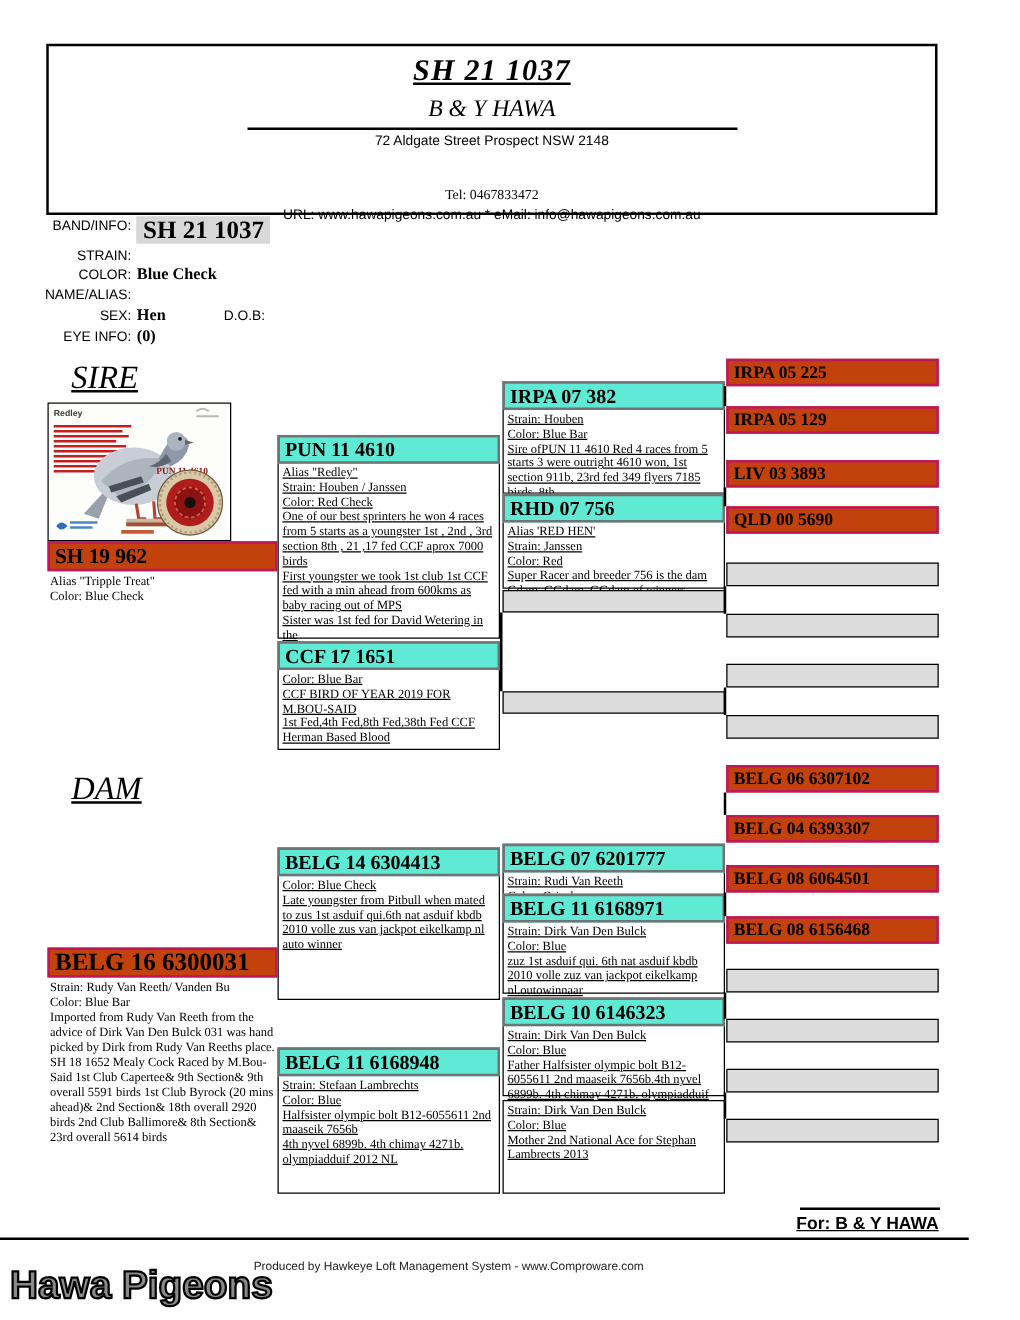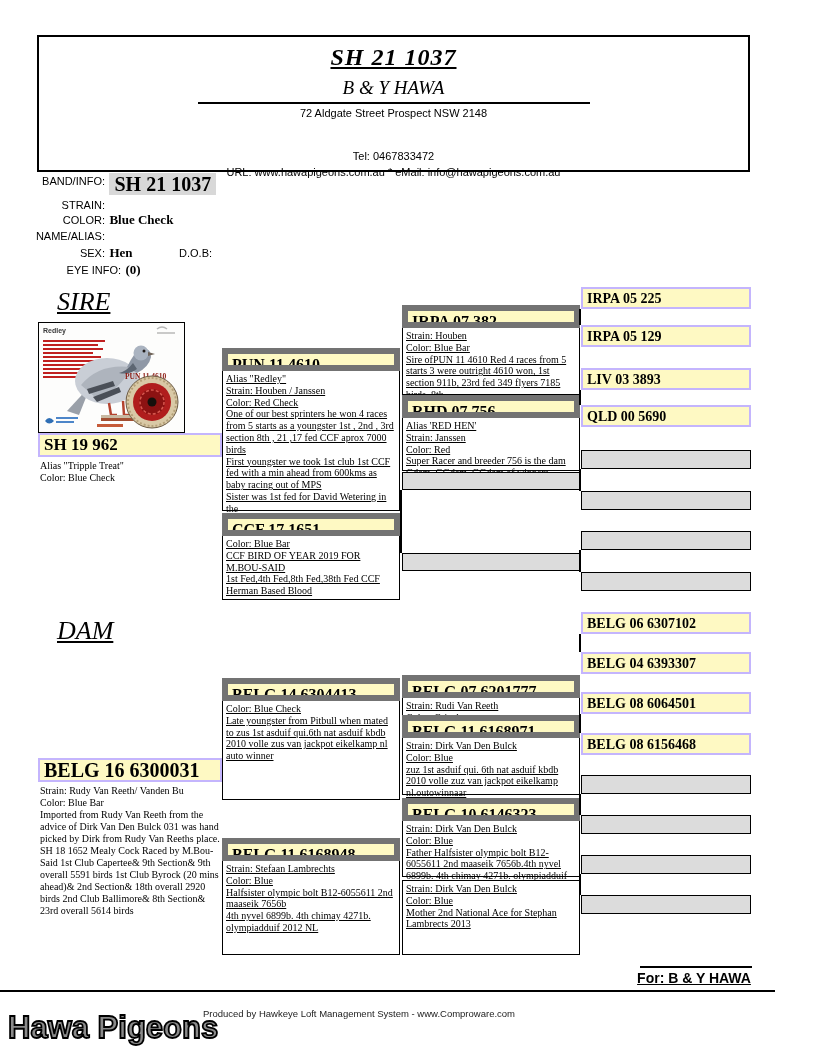--- a/index.html
+++ b/index.html
@@ -16,25 +16,25 @@
 
   
   .info-label { font:11px "Liberation Sans", sans-serif; text-align:right; display:inline-block; width:105px; }
   .info-val-big { font:bold 20px "Liberation Serif", serif; background:#d8d8d8; padding:0 5px; }
   .info-val { font:bold 13px "Liberation Serif", serif; }
 
   .sec-heading { font:italic 26px "Liberation Serif", serif; text-decoration:underline;margin-left:19px; }
 
   
   .cell { position:absolute; border:1px solid #000; background:#fff; }
-  .ringbar { border:6px solid #737373; margin:-1px -1px 0 -1px; background:#fef9c3;
+  .ringbar { border:2px solid #737373; margin:-1px -1px 0 -1px; background:#5eead4;
              font:bold 16px "Liberation Serif", serif; padding:0 4px; height:23px; line-height:21px;
              overflow:hidden; white-space:nowrap; }
   .details { font:10px/1.18 "Liberation Serif", serif; white-space:pre-line; padding:2px 3px; overflow:hidden;text-decoration:underline; }
-  .ringonly { position:absolute; border:2px solid #c4b5fd; background:#fef9c3;
+  .ringonly { position:absolute; border:2px solid #be185d; background:#c2410c;
               font:bold 14px "Liberation Serif", serif; padding:0 4px; height:22px; line-height:19px;
               overflow:hidden; white-space:nowrap; }
   .graybox { position:absolute; border:1px solid #000; background:#dcdcdc; }
   .freedetails { position:absolute; font:10px/1.2 "Liberation Serif", serif; white-space:pre-line; }
   .vline { position:absolute; width:2px; background:#000; }
 
   
   .produced { font:9.5px "Liberation Sans", sans-serif; color:#222; }
   .for-label { font:bold 14px "Liberation Sans", sans-serif;text-decoration:underline; }
   .rule { position:absolute; background:#000; }
@@ -45,21 +45,21 @@
 </head>
 <body>
 
 <div class="page">
 
   <div class="abs header-box" style="left:37px; top:35px; width:713px; height:137px;">
     <div class="h-title" style="margin-top:7px;">SH 21 1037</div>
     <div class="h-sub">B &amp; Y HAWA</div>
     <div class="h-rule" style="margin:3px auto 0 auto; width:392px;"></div>
     <div class="h-addr" style="margin-top:3px;">72 Aldgate Street Prospect NSW 2148</div>
-    <div class="h-tel" style="margin-top:31px;">Tel: 0467833472</div>
+    <div class="h-tel" style="margin-top:31px;font-family:Liberation Serif, serif;">Tel: 0467833472</div>
     <div class="h-url" style="margin-top:4px;">URL: www.hawapigeons.com.au * eMail: info@hawapigeons.com.au</div>
   </div>
 
   <div class="abs" style="left:0; top:173px;">
     <span class="info-label" style="vertical-align:6px;">BAND/INFO:</span>
     <span class="info-val-big">SH 21 1037</span>
   </div>
   <div class="abs" style="left:0; top:195px;">
     <span class="info-label">STRAIN:</span>
   </div>
@@ -68,21 +68,21 @@
     <span class="info-val">Blue Check</span>
   </div>
   <div class="abs" style="left:0; top:226px;">
     <span class="info-label">NAME/ALIAS:</span>
   </div>
   <div class="abs" style="left:0; top:243px;">
     <span class="info-label">SEX:</span>
     <span class="info-val">Hen</span>
     <span style="font:11px 'Liberation Sans',sans-serif; margin-left:42px;">D.O.B:</span>
   </div>
-  <div class="abs" style="left:16px; top:260px;">
+  <div class="abs" style="left:0; top:260px;">
     <span class="info-label">EYE INFO:</span>
     <span class="info-val">(0)</span>
   </div>
 
   <div class="abs sec-heading" style="left:38px; top:287px;">SIRE</div>
 
   <div class="abs" style="left:38px; top:322px; width:147px; height:111px; border:1px solid #000; background:#fff;">
     <svg width="145" height="109" viewBox="0 0 145 109">
       <rect x="0" y="0" width="145" height="109" fill="#fdfdfc"></rect>
 

